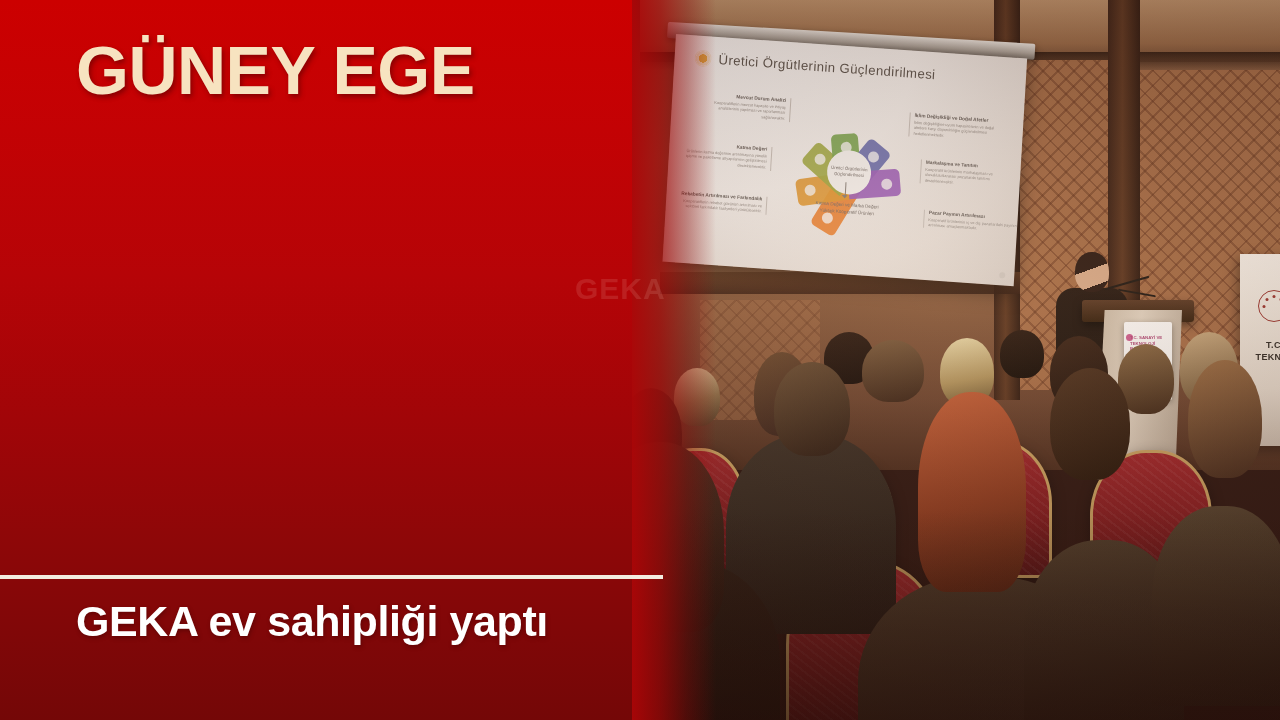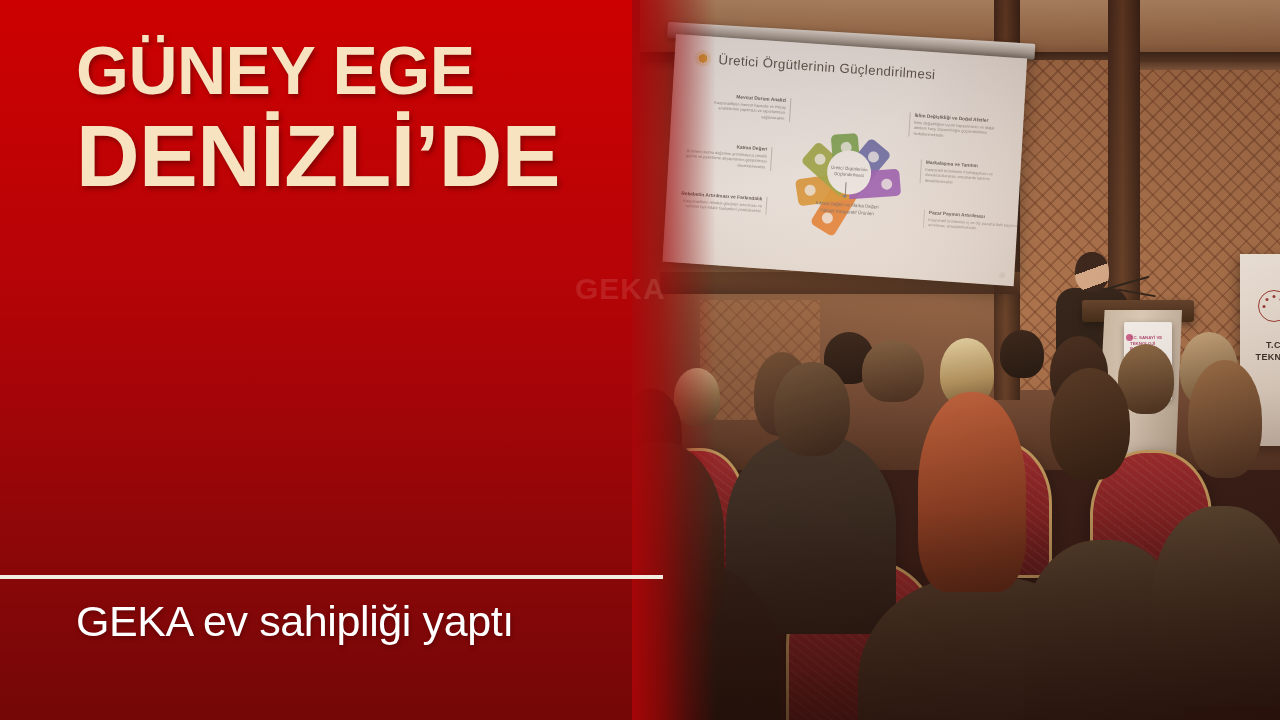--- a/index.html
+++ b/index.html
@@ -293,21 +293,21 @@
   .hl-line { display: block; white-space: nowrap; }
   .hl-small { font-size: 68px; margin-bottom: 8px; }
   .hl-big   { font-size: 88px; margin-bottom: 6px; }
 
   .rule {
     position: absolute; left: 0; top: 575px; width: 663px; height: 4px;
     background: #f3ece0;
   }
   .subtitle {
     position: absolute; left: 76px; top: 597px;
-    font-size: 43px; font-weight: 400; color: #ffffff;
+    font-size: 43px; font-weight: 700; color: #ffffff;
     letter-spacing: -0.4px; white-space: nowrap;
     text-shadow: 1px 2px 4px rgba(50,0,0,.4);
   }
 </style>
 </head>
 <body>
 
 <div id="stage">
 
   <div class="photo">
@@ -466,20 +466,19 @@
     <div class="fade-bottom"></div>
     <div class="warm-grade"></div>
   </div>
 
   <div class="red-panel"></div>
   <div class="red-fade"></div>
   <div class="geka-watermark">GEKA</div>
 
   <div class="headline">
     <span class="hl-line hl-small">GÜNEY EGE</span>
-    <span class="hl-line hl-big">DENİZLİ’DE</span>
   </div>
 
   <div class="rule"></div>
 
   <div class="subtitle">GEKA ev sahipliği yaptı</div>
 
 </div>
 
 </body></html>

